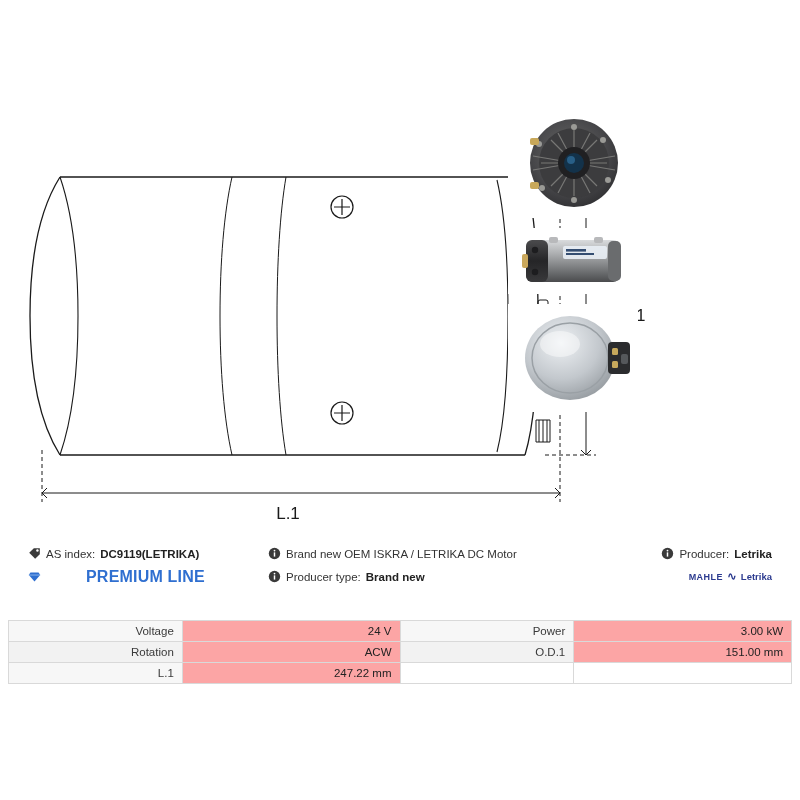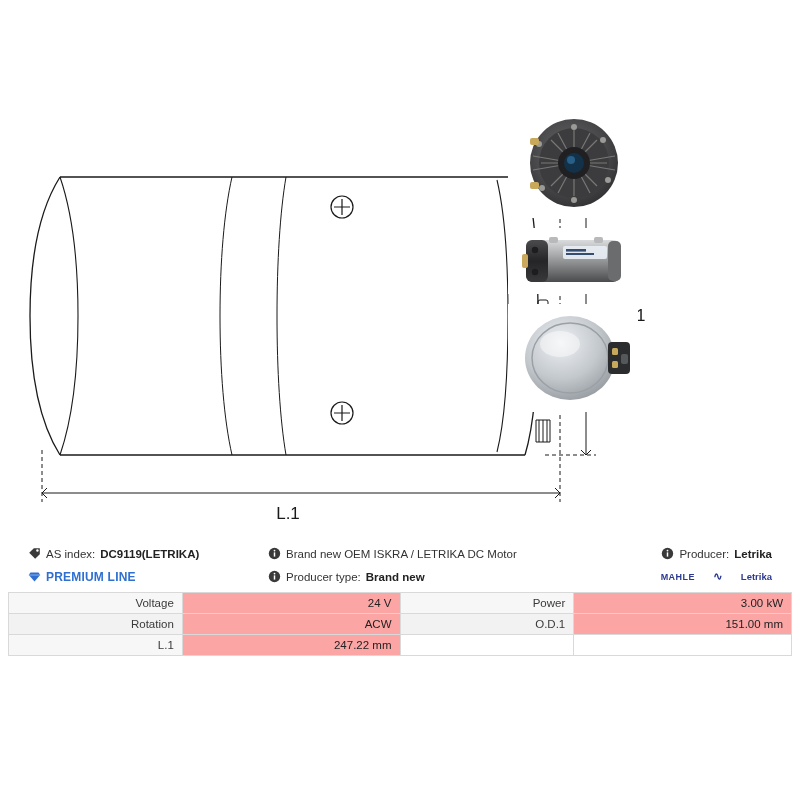--- a/index.html
+++ b/index.html
@@ -55,38 +55,39 @@
     gap: 5px;
     white-space: nowrap;
   }
   .c1 { width: 240px; }
   .c2 { width: 296px; }
   .c3 { flex: 1; display: flex; justify-content: flex-end; align-items: center; gap: 5px; }
   .bold { font-weight: bold; color: #222; }
   .premium {
     color: #2f6fd0;
     font-weight: bold;
-    font-size: 12px;
+    font-size: 16px;
     letter-spacing: .2px;
+    margin-left: 40px;
   }
   .ico { flex: 0 0 auto; line-height: 0; }
 
   
   .brandlogo {
-    display: flex; align-items: center; gap: 18px;
+    display: flex; align-items: center; gap: 4px;
     font-size: 9px; font-weight: bold; color: #2b3a8f;
     letter-spacing: .5px;
   }
   .brandlogo .sep { color: #2b3a8f; font-size: 11px; }
   .brandlogo .lk { color: #2b3a8f; font-weight: bold; font-size: 9.5px; letter-spacing: 0; }
 
   
   .specs {
     position: absolute;
-    left: 8px; top: 592px;
+    left: 8px; top: 620px;
     width: 784px;
     border-collapse: collapse;
     font-size: 11.5px;
   }
   .specs td {
     border: 1px solid #d9d9d9;
     height: 21px;
     padding: 0 8px;
   }
   .lbl {

